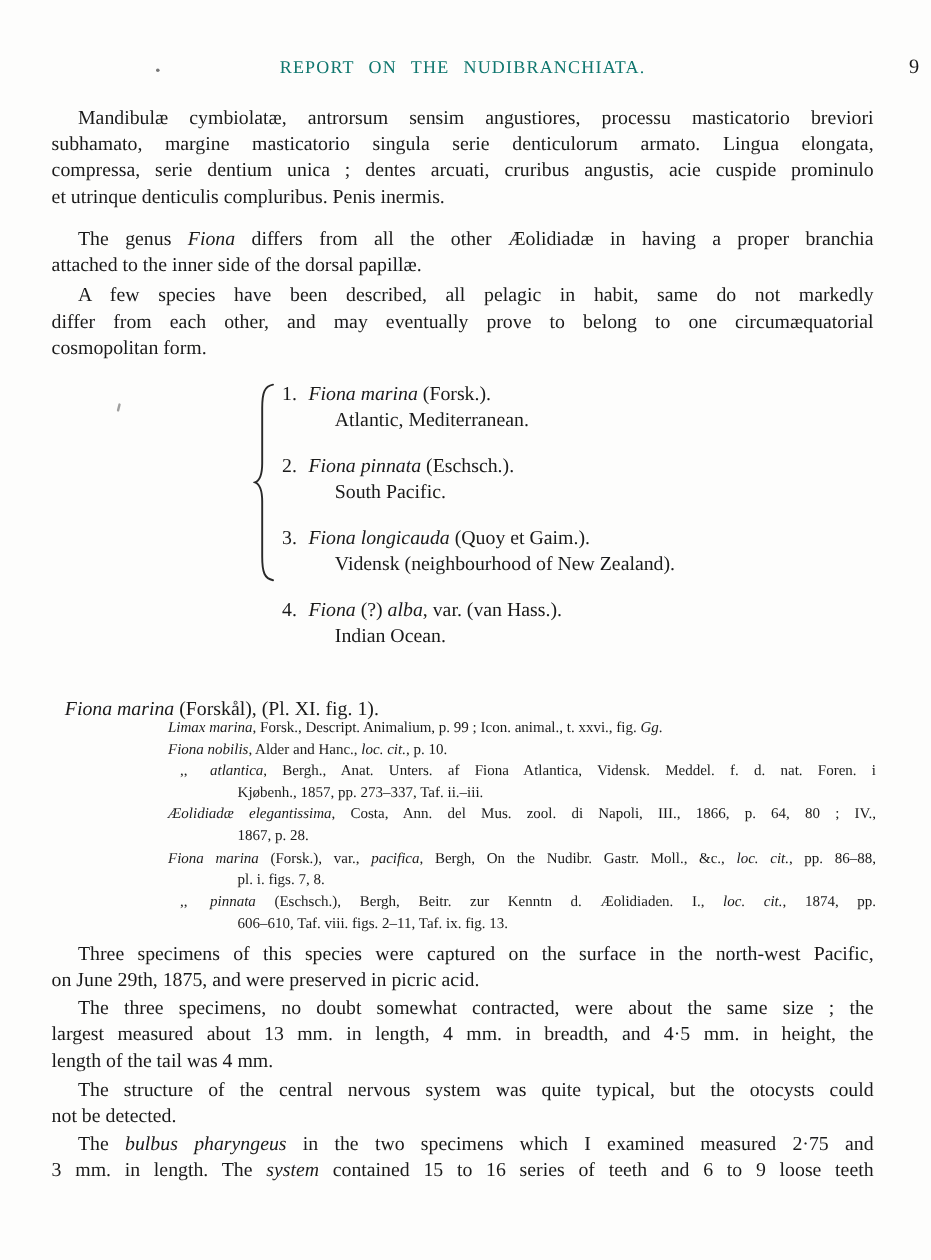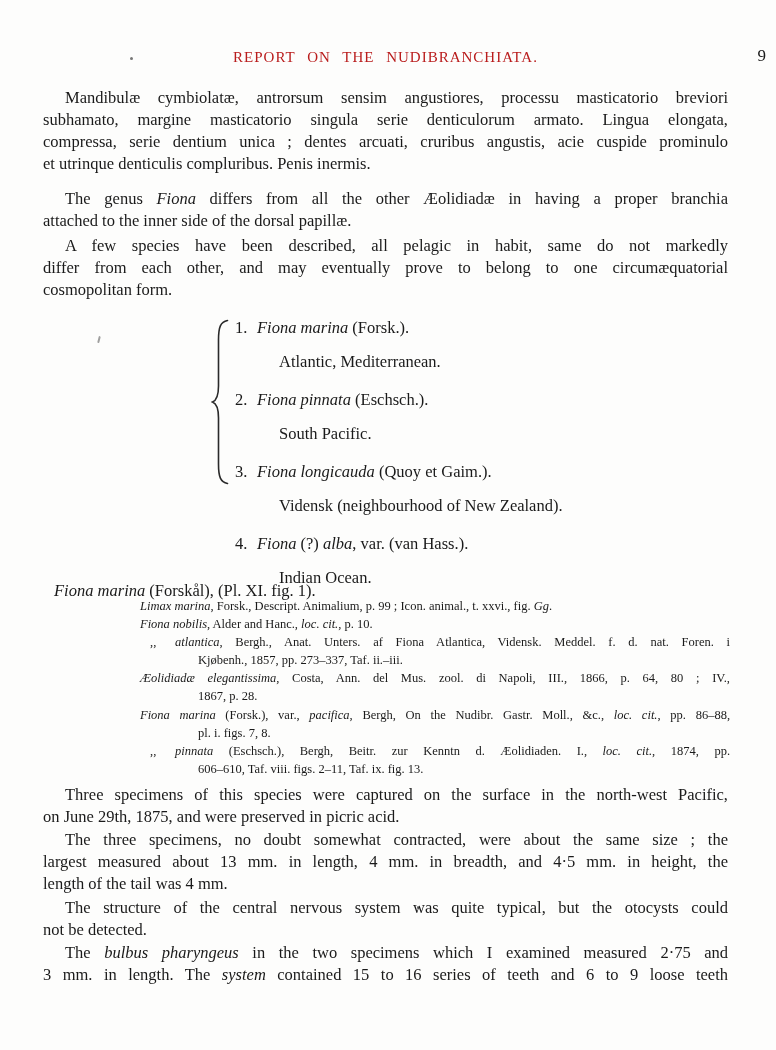--- a/index.html
+++ b/index.html
@@ -5,36 +5,36 @@
   html,body{margin:0;padding:0;background:#e8e8e6;}
   .page{
     position:relative; width:776px; height:1050px; overflow:hidden;
     background:#fdfdfc; color:#1a1a1a;
     font-family:"Liberation Serif","DejaVu Serif",serif;
   }
   
   .hdr{position:absolute; top:48px; left:43px; width:685px; height:18px;}
   .run-title{
     text-align:center; font-size:15px; line-height:18px;
-    letter-spacing:1px; word-spacing:7px; color:#b91c1c;
+    letter-spacing:1px; word-spacing:7px; color:#0f766e;
   }
   .pg-num{position:absolute; top:-1px; right:-38px; font-size:17px; line-height:18px;}
   
   .para{position:absolute; left:43px; width:685px; font-size:16.5px;}
   .para .ln{line-height:22px; text-align:justify; text-align-last:left; white-space:normal;}
   .para .ln.j{text-align-last:justify;}
   .para .ln.first{padding-left:22px;}
   .p0{top:87px;} .p1{top:188px;} .p2{top:235px;}
   .p3{top:784px;} .p4{top:829px;} .p5{top:897px;} .p6{top:942px;}
   
   .species-list{position:absolute; left:235px; top:317px; width:480px; font-size:16.5px;}
   .sp-item{margin-bottom:16px;}
   .sp-l1{line-height:22px;}
   .sp-num{display:inline-block; width:22px;}
-  .sp-range{line-height:22px; padding-left:44px;margin-top:12px;}
+  .sp-range{line-height:22px; padding-left:44px;}
   .brace{position:absolute; left:211px; top:319px;}
   
   .heading{position:absolute; left:54px; top:580px; width:600px; font-size:16.5px; line-height:22px;}
   
   .syn{position:absolute; left:140px; top:597px; width:590px; font-size:12.5px;}
   .syn .ln{line-height:18.1px; text-align:justify; text-align-last:left;}
   .syn .ln.j{text-align-last:justify;}
   .syn .ind1{padding-left:10px;}
   .syn .ind2{padding-left:58px;}
   

